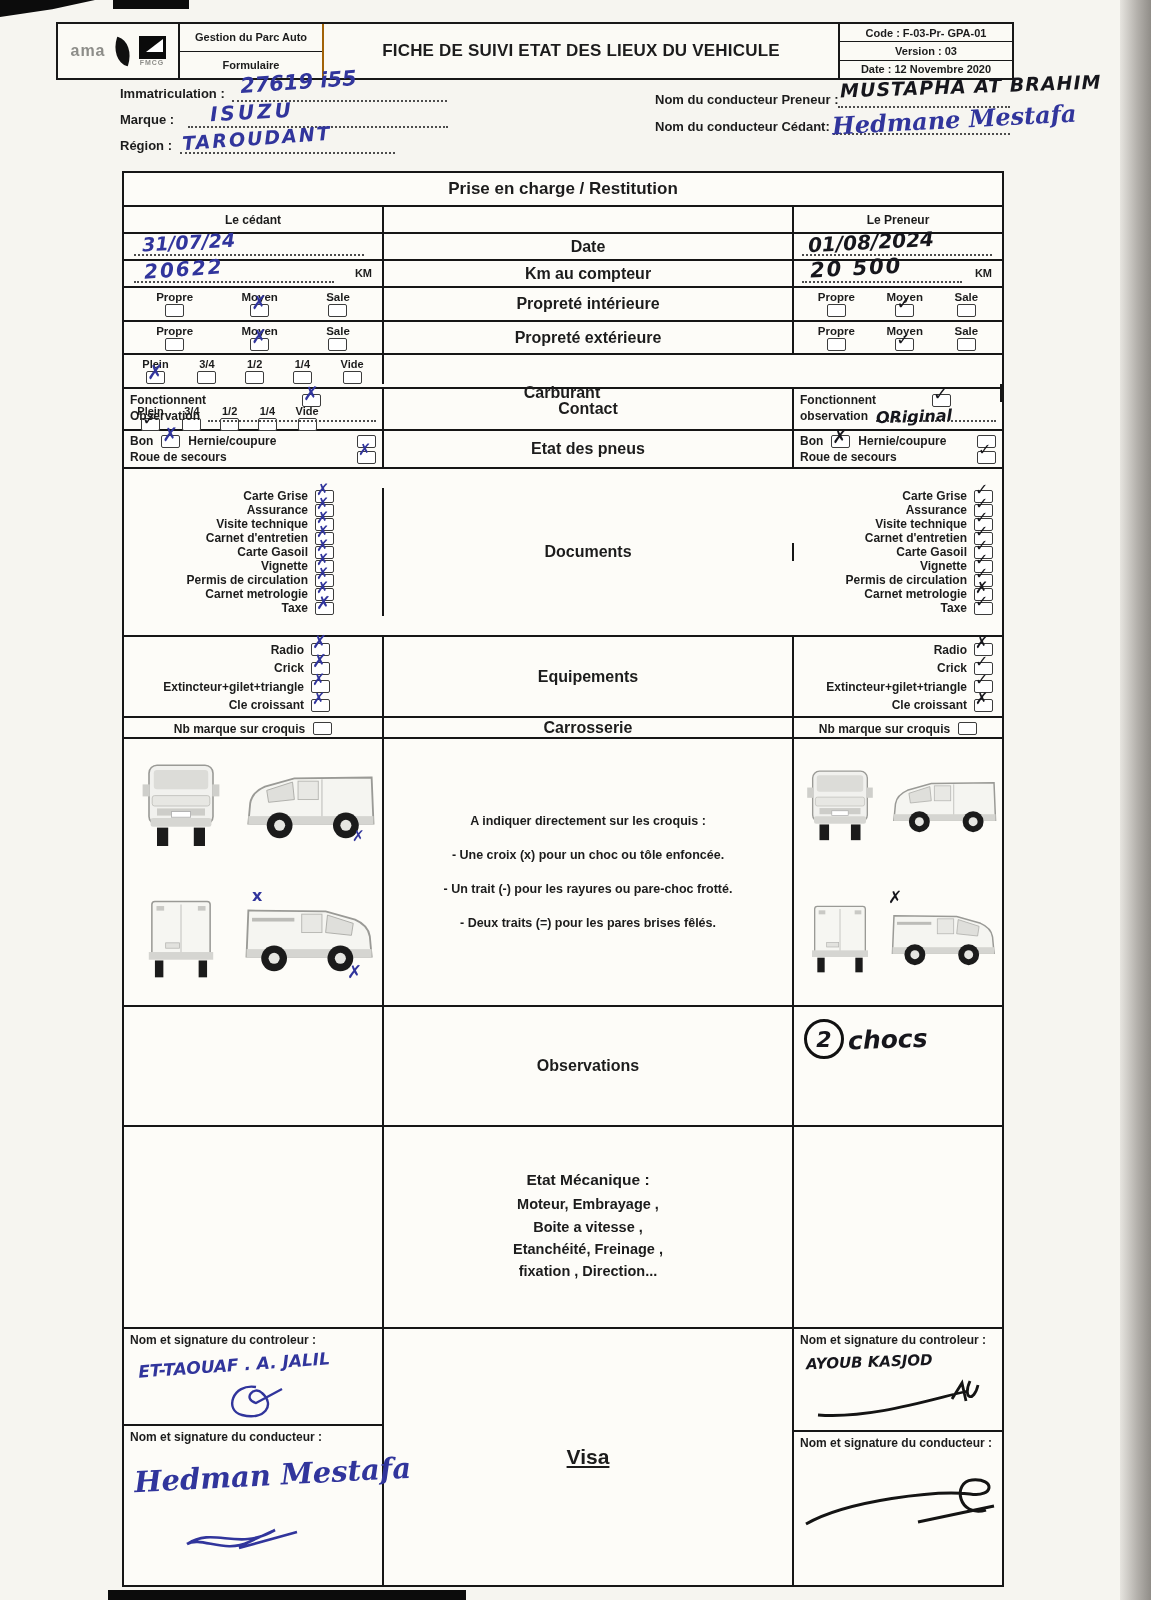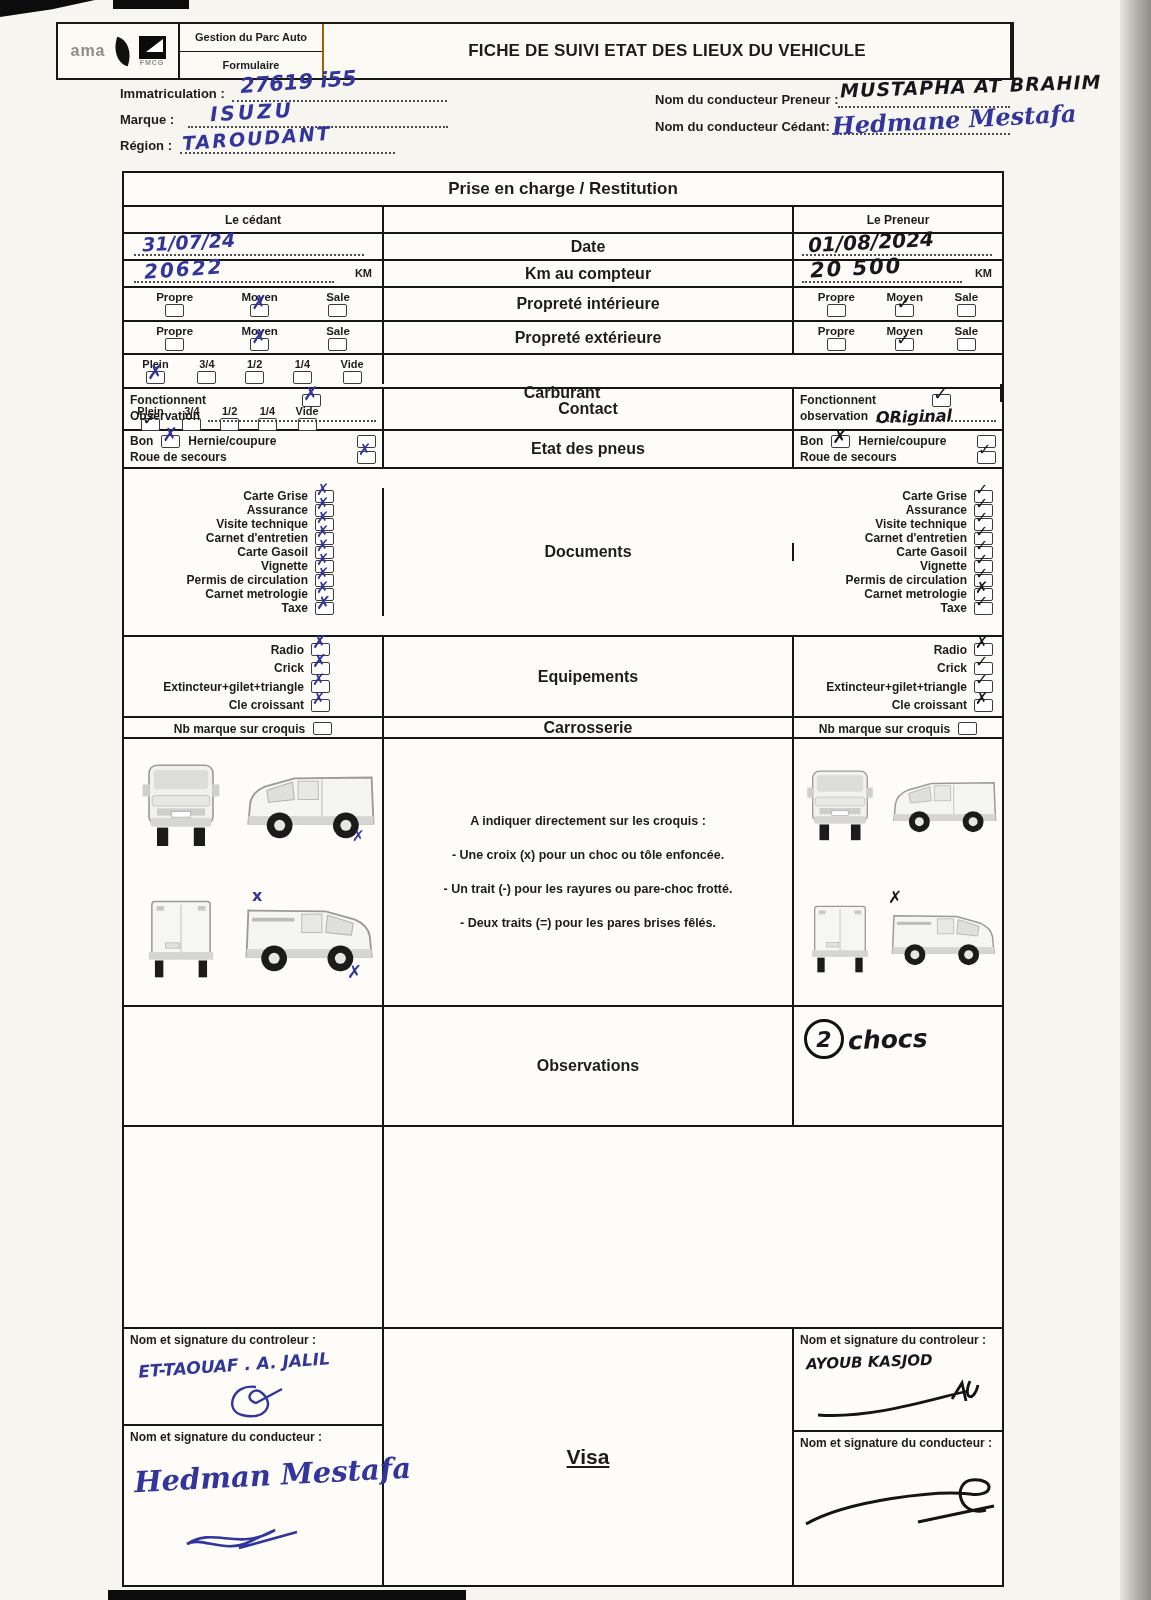--- a/index.html
+++ b/index.html
@@ -90,20 +90,25 @@
       <span class="fmcgwrap">
         <span class="sq"></span>
         <span class="fmcg">FMCG</span>
       </span>
     </div>
     <div class="hdr-forms">
       <div>Gestion du Parc Auto</div>
       <div>Formulaire</div>
     </div>
     <div class="hdr-title">FICHE DE SUIVI ETAT DES LIEUX DU VEHICULE</div>
+    <div class="hdr-code">
+      <div>Code : F-03-Pr- GPA-01</div>
+      <div>Version : 03</div>
+      <div>Date : 12 Novembre 2020</div>
+    </div>
   </div>
 
   <span class="lab" style="left:120px;top:86px;">Immatriculation :</span>
   <span class="leader" style="left:232px;top:99px;width:215px;"></span>
   <span class="hw hand hb" style="left:240px;top:70px;font-size:21px;transform:rotate(-4deg);">27619 i55</span>
 
   <span class="lab" style="left:120px;top:112px;">Marque :</span>
   <span class="leader" style="left:188px;top:125px;width:260px;"></span>
   <span class="hw hand hb" style="left:210px;top:100px;font-size:20px;transform:rotate(-3deg);letter-spacing:3px;">ISUZU</span>
 
@@ -751,20 +756,27 @@
       <div class="cr">
         <div class="hw" style="left:10px;top:12px;display:flex;align-items:center;gap:4px;">
           <span class="circ hand hk">2</span>
           <span class="hand hk" style="font-size:25px;transform:rotate(-2deg);">chocs</span>
         </div>
       </div>
     </div>
 
     <div class="tr" style="height:200px;">
       <div class="cl"></div>
+      <div class="cm">
+        <div class="meca-title">Etat Mécanique  :</div>
+        <div class="meca-body">Moteur, Embrayage ,
+Boite a vitesse ,
+Etanchéité, Freinage ,
+fixation , Direction...</div>
+      </div>
       <div class="cr"></div>
     </div>
 
     <div class="tr" style="height:256px;text-decoration:underline;">
       <div class="cl" style="display:flex;flex-direction:column;">
         <div class="sigbox" style="height:95px;border-bottom:2px solid #161616;">
           <span class="slab">Nom et signature du controleur :</span>
           <span class="hw hand hb" style="left:14px;top:26px;font-size:17px;transform:rotate(-4deg);">ET-TAOUAF . A. JALIL</span>
           <svg style="position:absolute;left:92px;top:52px;" width="80" height="42" viewBox="0 0 80 42">
             <path d="M40 6 C16 2 8 30 26 34 C48 40 60 24 46 12 C38 4 26 18 40 22 L66 8" stroke="#31359c" stroke-width="2.4" fill="none"></path>

